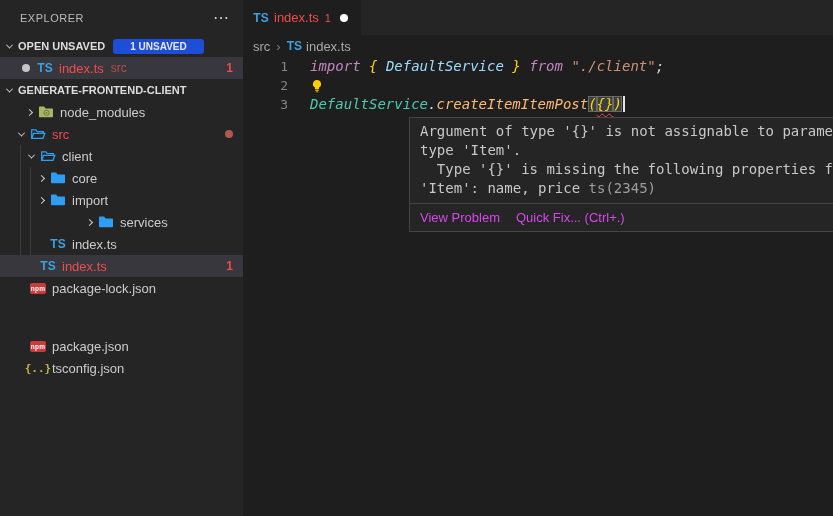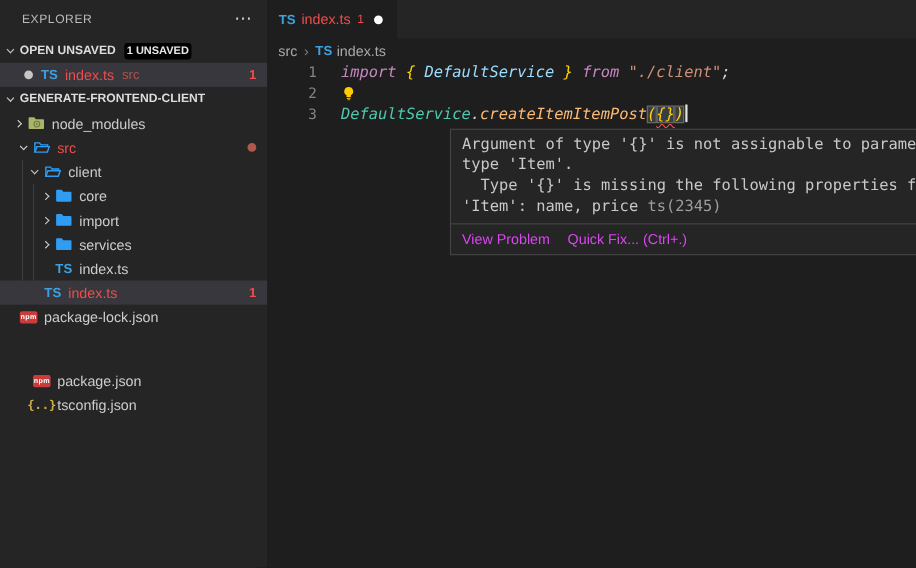--- a/index.html
+++ b/index.html
@@ -13,21 +13,21 @@
   .sidebar { position:absolute; left:0; top:0; width:243px; height:516px; background:#252526; }
   .titlebar { height:35px; display:flex; align-items:center; padding:0 14px 0 20px; }
   .titlebar .title { flex:1; font-size:11px; letter-spacing:.5px; color:#bbbbbb; }
   .more-btn { color:#cccccc; font-size:16px; line-height:1; cursor:pointer; }
 
   .section-header { height:22px; display:flex; align-items:center; font-size:11px; font-weight:bold; color:#dddddd; }
   .twisty { width:18px; flex:none; display:flex; align-items:center; justify-content:center; }
   .twisty i { display:block; width:5px; height:5px; border-right:1px solid #cccccc; border-bottom:1px solid #cccccc; }
   .twisty.down i { transform:rotate(45deg) translate(-1px,-1px); }
   .twisty.right i { transform:rotate(-45deg); }
-  .badge-pill { background:#000000; color:#e8e8e8; font-size:10px; font-weight:bold; padding:2px 2px; border-radius:3px; margin-left:8px; }
+  .badge-pill { background:#1d4ed8; color:#e8e8e8; font-size:10px; font-weight:bold; padding:2px 17px; border-radius:3px; margin-left:8px; }
 
   .row { height:22px; display:flex; align-items:center; font-size:13px; color:#cccccc; cursor:pointer; position:relative; }
   .row.selected { background:#37373d; }
   .row .label { white-space:nowrap; }
   .row .label.err { color:#f14c4c; }
   .row .desc { margin-left:7px; font-size:12px; color:#b2524b; }
   .err-count { margin-left:auto; margin-right:10px; color:#f14c4c; font-size:12px; font-weight:bold; }
   .dirty-dot { width:8px; height:8px; border-radius:50%; background:#c5c5c5; flex:none; margin-right:7px; }
   .mod-dot { width:8px; height:8px; border-radius:50%; background:#b0584c; flex:none; margin-left:auto; margin-right:10px; }
 
@@ -106,21 +106,21 @@
   <div class="section-header">
     <span class="twisty down">
         <i></i>
       </span>
     <span>GENERATE-FRONTEND-CLIENT</span>
   </div>
 
   <div class="tree">
     <div class="indent-guide" style="left:20px; top:44px; height:132px;"></div>
     <div class="indent-guide" style="left:30px; top:66px; height:88px;"></div>
-  <div class="row" style="padding-left: 7px;">
+  <div class="row" style="padding-left: 20px;">
         <span class="twisty right">
           <i></i>
         </span>
         <span class="ficon">
           <svg width="16" height="16" viewBox="0 0 16 16">
             <path d="M1 3.6c0-.5.4-1 1-1h4.1l1.5 1.8H14c.55 0 1 .45 1 1v6.9c0 .55-.45 1-1 1H2c-.55 0-1-.45-1-1z" fill="#a9b665"></path>
             <circle cx="8.5" cy="8.8" r="2.6" fill="none" stroke="#6b7a3f" stroke-width="1"></circle>
             <circle cx="8.5" cy="8.8" r=".9" fill="#6b7a3f"></circle>
           </svg>
         </span>
@@ -166,21 +166,21 @@
         <span class="twisty right">
           <i></i>
         </span>
         <span class="ficon">
           <svg width="16" height="16" viewBox="0 0 16 16">
             <path d="M1 3.6c0-.5.4-1 1-1h4.1l1.5 1.8H14c.55 0 1 .45 1 1v6.9c0 .55-.45 1-1 1H2c-.55 0-1-.45-1-1z" fill="#2f9df4"></path>
           </svg>
         </span>
         <span class="label">import</span>
       </div>
-      <div class="row" style="padding-left: 32px;">
+      <div class="row" style="padding-left: 32px; margin-left: 48px;">
         <span class="twisty right">
           <i></i>
         </span>
         <span class="ficon">
           <svg width="16" height="16" viewBox="0 0 16 16">
             <path d="M1 3.6c0-.5.4-1 1-1h4.1l1.5 1.8H14c.55 0 1 .45 1 1v6.9c0 .55-.45 1-1 1H2c-.55 0-1-.45-1-1z" fill="#2f9df4"></path>
           </svg>
         </span>
         <span class="label">services</span>
       </div>
@@ -188,21 +188,21 @@
         <span class="twisty"></span>
         <span class="ficon ts-ico"></span>
         <span class="label">index.ts</span>
       </div>
       <div class="row selected" style="padding-left: 22px;">
         <span class="twisty"></span>
         <span class="ficon ts-ico"></span>
         <span class="label err">index.ts</span>
         <span class="err-count">1</span>
       </div>
-      <div class="row" style="">
+      <div class="row" style="padding-left: 12px;">
         <span class="twisty"></span>
         <span class="ficon npm-ico"></span>
         <span class="label">package-lock.json</span>
       </div>
       <div class="row" style="padding-left: 12px; margin-top: 36px;">
         <span class="twisty"></span>
         <span class="ficon npm-ico"></span>
         <span class="label">package.json</span>
       </div>
       <div class="row" style="padding-left: 12px;">

